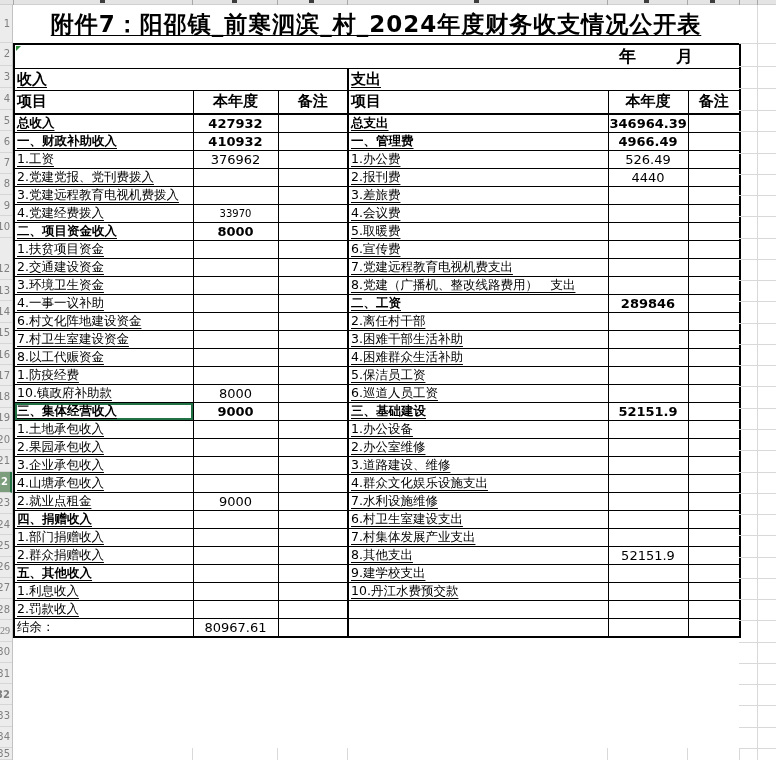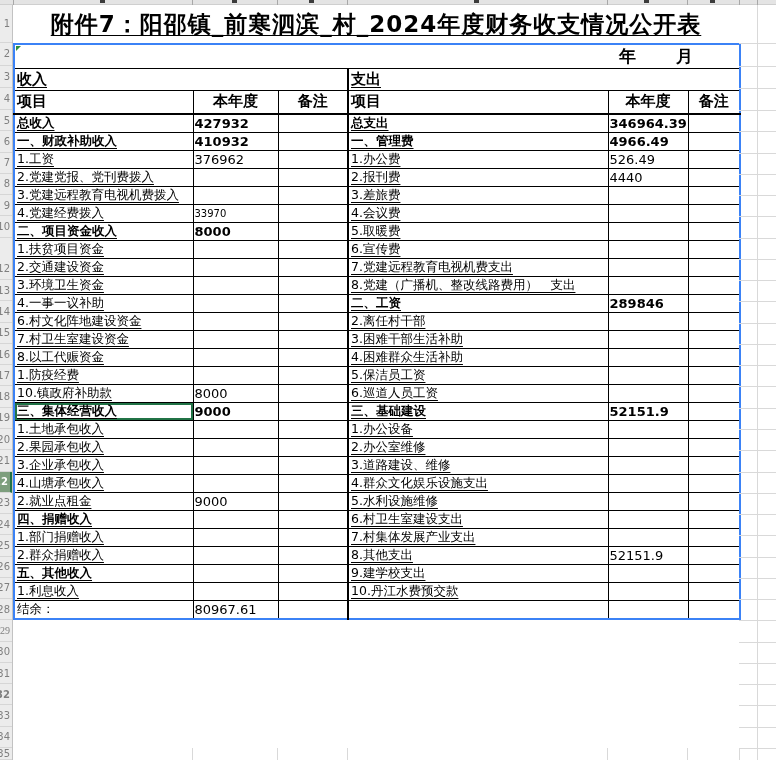--- a/index.html
+++ b/index.html
@@ -12,29 +12,29 @@
   
   .gutter{position:absolute;left:0;top:5px;width:13px;height:755px;background:#ececec;border-right:1px solid #c2c2c2;box-sizing:border-box;}
   .gutter-cell{display:flex;align-items:center;justify-content:flex-end;overflow:hidden;
                border-bottom:1px solid #d6d6d6;box-sizing:border-box;font-size:10px;color:#7f7f7f;
                padding-right:2px;white-space:nowrap;}
   .gutter-cell.sel{background:#7d9e7d;color:#ffffff;font-weight:bold;border-right:2px solid #217346;}
   
   .content{position:absolute;left:13px;top:5px;width:726px;}
   .title{height:38px;display:flex;align-items:center;justify-content:center;font-size:23px;font-weight:bold;letter-spacing:1px;}
   .u{text-decoration:underline;text-underline-offset:3px;text-decoration-thickness:1px;}
-  table{border-collapse:collapse;table-layout:fixed;width:726px;height:537px;border:2px solid #3b82f6;}
+  table{border-collapse:collapse;table-layout:fixed;width:726px;height:537px;border:2px solid #000000;}
   td{border:1px solid #000;padding:0 2px;overflow:hidden;white-space:nowrap;box-sizing:border-box;vertical-align:middle;font-size:12.5px;}
   td.div-l{border-left:2px solid #000;}
   tr.r-date td{position:relative;height:23px;text-align:right;padding-right:44px;font-weight:bold;font-size:17px;letter-spacing:2px;}
   tr.r-sec td{height:22px;font-weight:bold;font-size:15px;text-align:left;}
   tr.r-head td{height:23px;font-weight:bold;font-size:15px;border-bottom:2px solid #000;text-align:center;}
   tr.r-head td.c-item{text-align:left;}
   td.c-item{text-align:left;}
-  td.c-val{padding:0 1px;font-size:13px;margin-top:36px;}
+  td.c-val{text-align:center;padding:0 1px;font-size:13px;margin-top:36px;}
   td.c-val.small{font-size:10px;}
   td.bold{font-weight:bold;}
   td.selected{box-shadow:inset 0 0 0 2px #217346;}
   .corner-tri{position:absolute;left:1px;top:1px;width:0;height:0;border-top:5px solid #2f8f3c;border-right:5px solid transparent;}
   
   .hgrid{position:absolute;left:739px;width:37px;height:1px;background:#d9d9d9;}
   .vgrid{position:absolute;width:1px;background:#d9d9d9;}
 </style>
 </head>
 <body>
@@ -300,21 +300,21 @@
             <td class="c-val"></td>
             <td class="c-note"></td>
             <td class="c-item div-l"><span class="u">4.群众文化娱乐设施支出</span></td>
             <td class="c-val"></td>
             <td class="c-note"></td>
           </tr>
           <tr class="r-data">
             <td class="c-item"><span class="u">2.就业点租金</span></td>
             <td class="c-val">9000</td>
             <td class="c-note"></td>
-            <td class="c-item div-l"><span class="u">5.水利设施维修</span></td>
+            <td class="c-item div-l"><span class="u">7.水利设施维修</span></td>
             <td class="c-val"></td>
             <td class="c-note"></td>
           </tr>
           <tr class="r-data">
             <td class="c-item bold"><span class="u">四、捐赠收入</span></td>
             <td class="c-val bold"></td>
             <td class="c-note"></td>
             <td class="c-item div-l"><span class="u">6.村卫生室建设支出</span></td>
             <td class="c-val"></td>
             <td class="c-note"></td>
@@ -341,20 +341,28 @@
             <td class="c-note"></td>
             <td class="c-item div-l"><span class="u">9.建学校支出</span></td>
             <td class="c-val"></td>
             <td class="c-note"></td>
           </tr>
           <tr class="r-data">
             <td class="c-item"><span class="u">1.利息收入</span></td>
             <td class="c-val"></td>
             <td class="c-note"></td>
             <td class="c-item div-l"><span class="u">10.丹江水费预交款</span></td>
+            <td class="c-val"></td>
+            <td class="c-note"></td>
+          </tr>
+          <tr class="r-data">
+            <td class="c-item"><span class="u">2.罚款收入</span></td>
+            <td class="c-val"></td>
+            <td class="c-note"></td>
+            <td class="c-item div-l"><span></span></td>
             <td class="c-val"></td>
             <td class="c-note"></td>
           </tr>
           <tr class="r-data">
             <td class="c-item"><span>结余：</span></td>
             <td class="c-val">80967.61</td>
             <td class="c-note"></td>
             <td class="c-item div-l"><span></span></td>
             <td class="c-val"></td>
             <td class="c-note"></td>

